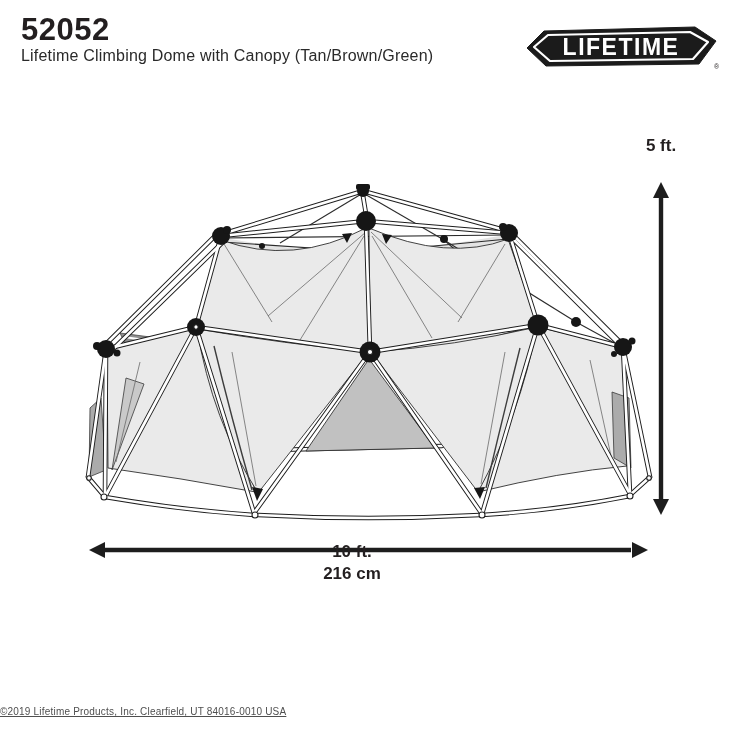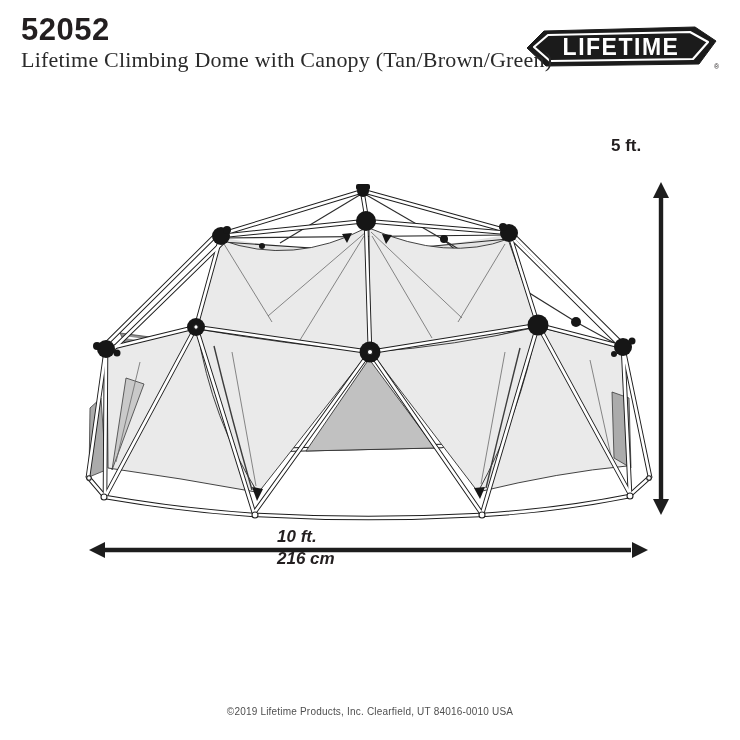--- a/index.html
+++ b/index.html
@@ -1,25 +1,25 @@
 <!DOCTYPE html>
 <html><head>
 <meta charset="utf-8">
 <style>
   html,body{margin:0;padding:0;background:#fff;}
   #canvas{position:relative;width:740px;height:740px;background:#ffffff;overflow:hidden;
           font-family:"Liberation Sans",sans-serif;color:#231f20;}
   #dome-svg{position:absolute;left:0;top:0;}
   .hdr-num{position:absolute;left:21px;top:12px;font-size:31px;font-weight:700;letter-spacing:.5px;color:#231f20;}
-  .hdr-sub{position:absolute;left:21px;top:47px;font-size:22px;font-weight:400;letter-spacing:.2px;color:#2a2a2a;font-family:Liberation Serif, serif;}
-  .dim-label{position:absolute;font-weight:600;font-size:17px;line-height:1.32;color:#231f20;}
+  .hdr-sub{position:absolute;left:21px;top:47px;font-size:16px;font-weight:400;letter-spacing:.2px;color:#2a2a2a;}
+  .dim-label{position:absolute;text-align:center;font-weight:600;font-size:17px;line-height:1.32;color:#231f20;}
   #height-label{left:611px;top:135px;width:100px;}
-  #width-label{left:277px;top:526px;width:150px;font-style:italic;}
-  .footer-copy{position:absolute;left:0;top:706px;width:740px;text-align:center;
-               font-size:10px;color:#4f4f4f;letter-spacing:.2px;}
+  #width-label{left:277px;top:541px;width:150px;}
+  .footer-copy{position:absolute;left:0;top:706px;width:740px;
+               font-size:10px;color:#4f4f4f;letter-spacing:.2px;text-decoration:underline;}
   .reg-mark{position:absolute;left:714px;top:63px;font-size:7px;color:#231f20;}
   
   .panel{fill:#eaeaea;stroke:#2e2e2e;stroke-width:.9;stroke-linejoin:round;}
   .panel-mid{fill:#c9c9c9;stroke:#3a3a3a;stroke-width:.8;}
   .panel-dark{fill:#ababab;stroke:#3a3a3a;stroke-width:.8;}
   .door-back{fill:#c1c1c1;stroke:#333;stroke-width:.9;}
   .backline{stroke:#2b2b2b;stroke-width:1.1;fill:none;}
   .tube-b{stroke:#1d1d1d;stroke-width:4.6;fill:none;stroke-linecap:round;}
   .tube-w{stroke:#ffffff;stroke-width:2.7;fill:none;stroke-linecap:round;}
   .hub{fill:#161616;}

